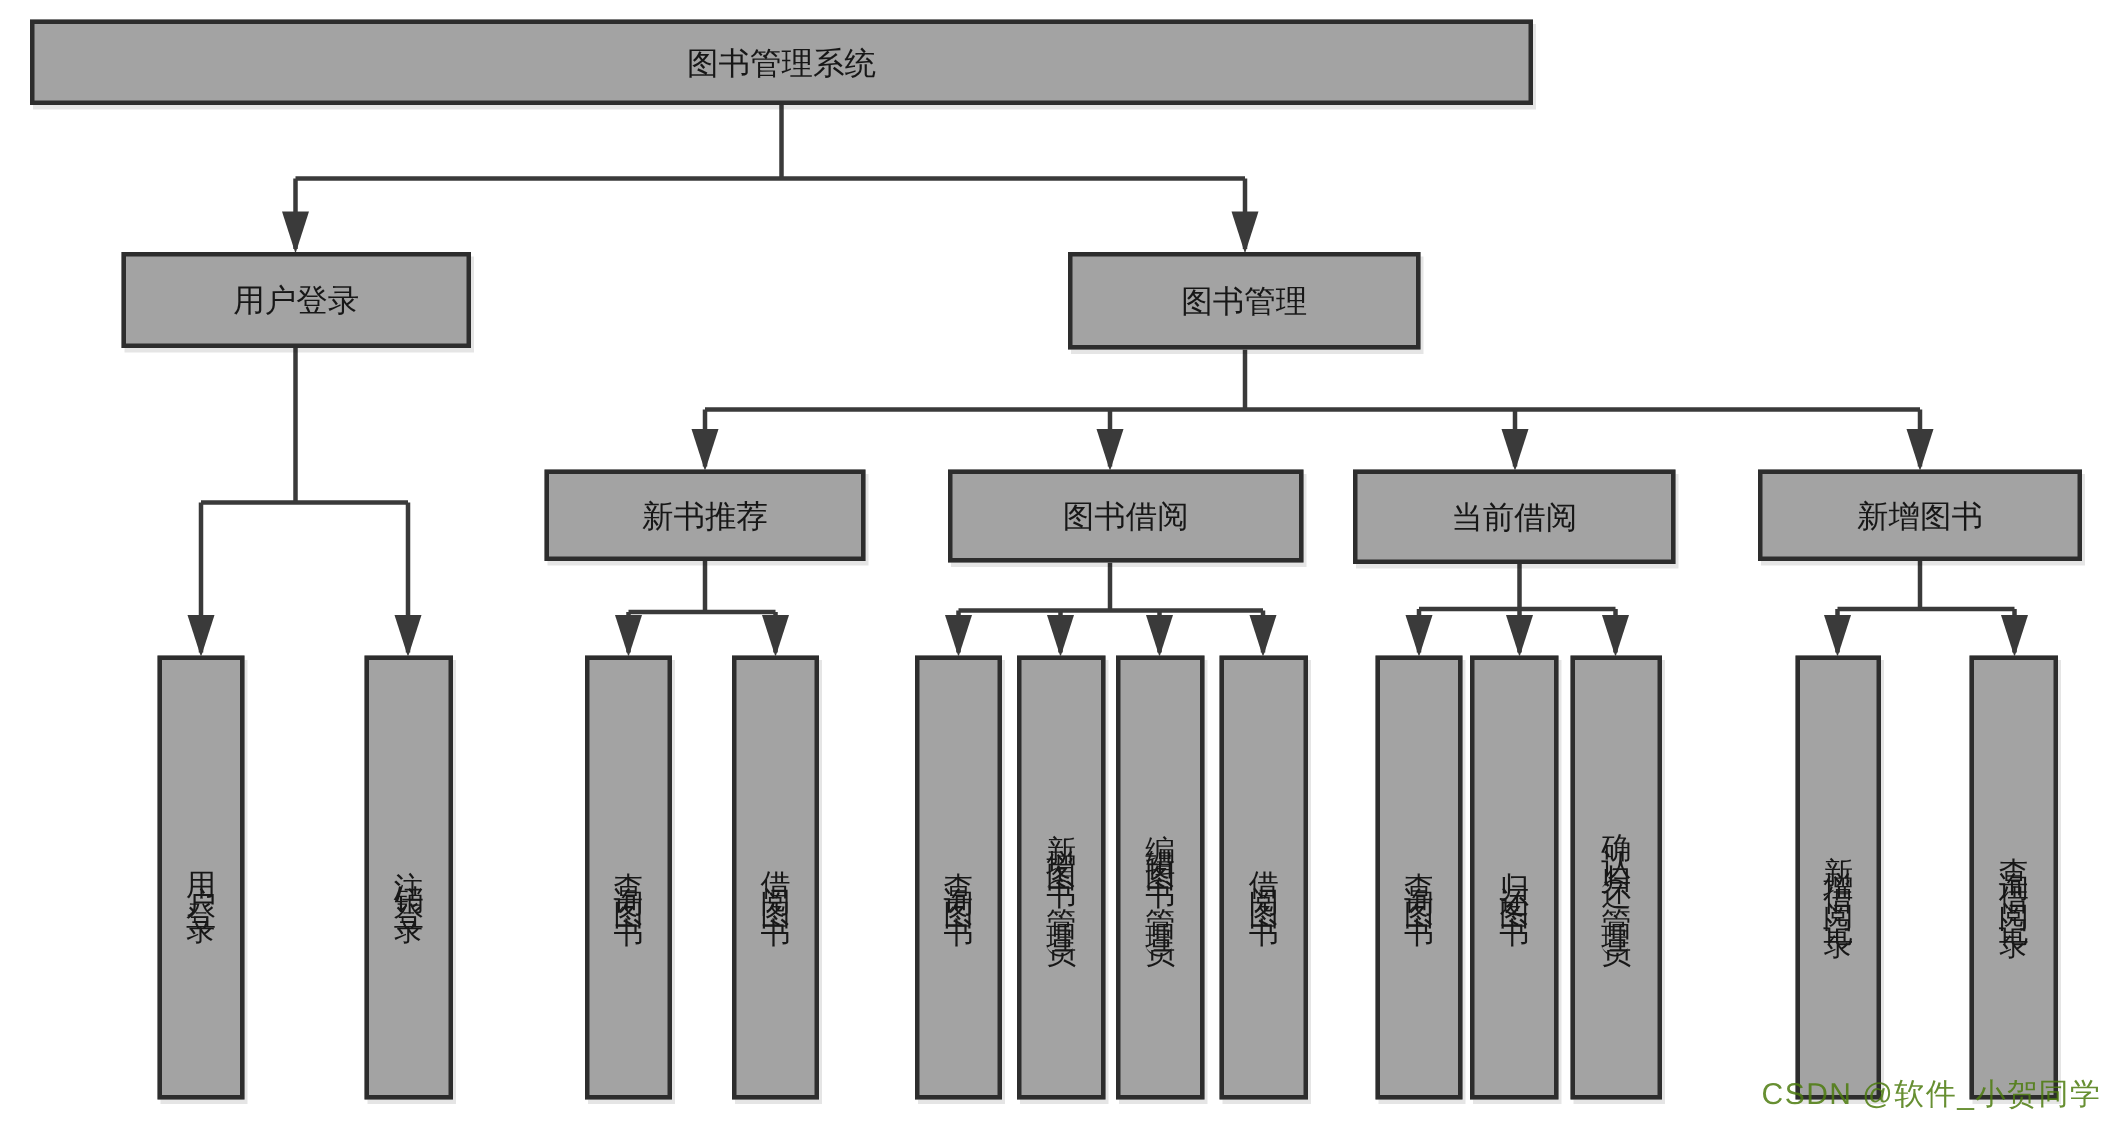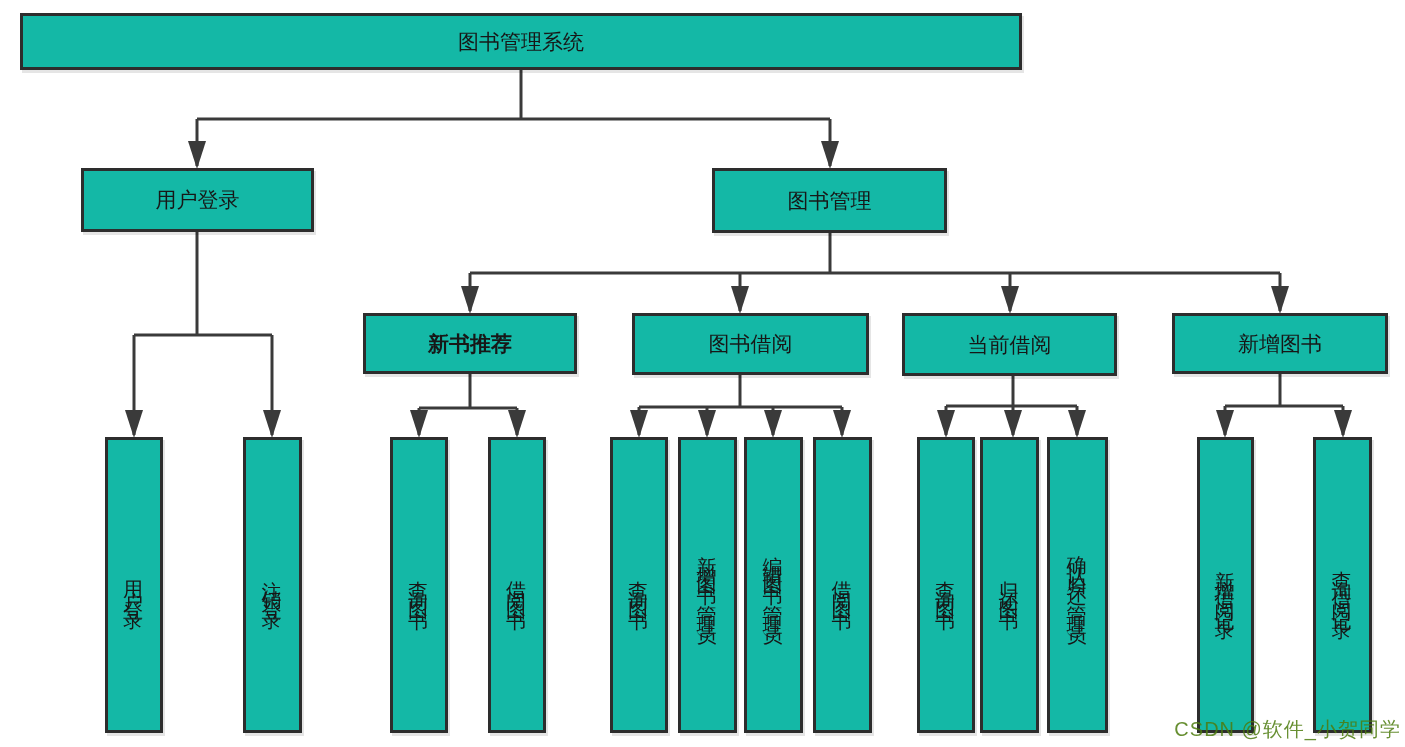--- a/index.html
+++ b/index.html
@@ -4,38 +4,38 @@
 <style>
   html,body { margin:0; padding:0; }
   body {
     width:1405px; height:747px; position:relative; overflow:hidden;
     background:#ffffff;
     font-family:"Liberation Sans","DejaVu Sans",sans-serif;
   }
   #connectors { position:absolute; left:0; top:0; width:1405px; height:747px; }
 
   .box {
-    position:absolute; box-sizing:border-box; background:#14b8a6;
+    position:absolute; box-sizing:border-box; background:#a3a3a3;
     border:3px solid #2d2d2d;
     display:flex; align-items:center; justify-content:center;
     color:#171717; font-size:21px;
     box-shadow:2px 3px 0 rgba(0,0,0,0.10);
   }
   .leaf { top:437px; height:296px; }
   .leaf .vtext {
     writing-mode:vertical-rl; text-orientation:mixed;
     font-size:20px; letter-spacing:10px; color:#171717;
     white-space:nowrap;
   }
 
   
   #n-root       { left:20px;  top:13px;  width:1002px; height:57px; }
   #n-user-login { left:81px;  top:168px; width:233px;  height:64px; }
   #n-book-mgmt  { left:712px; top:168px; width:235px;  height:65px;text-align:right; }
-  #n-new-rec    { left:363px; top:313px; width:214px;  height:61px;font-weight:bold; }
+  #n-new-rec    { left:363px; top:313px; width:214px;  height:61px; }
   #n-borrow     { left:632px; top:313px; width:237px;  height:62px; }
   #n-current    { left:902px; top:313px; width:215px;  height:63px; }
   #n-records    { left:1172px;top:313px; width:216px;  height:61px; }
 
   
   #n-a1 { left:105px;  width:58px; }
   #n-a2 { left:243px;  width:59px; }
   #n-b1 { left:390px;  width:58px; }
   #n-b2 { left:488px;  width:58px; }
   #n-c1 { left:610px;  width:58px; }

